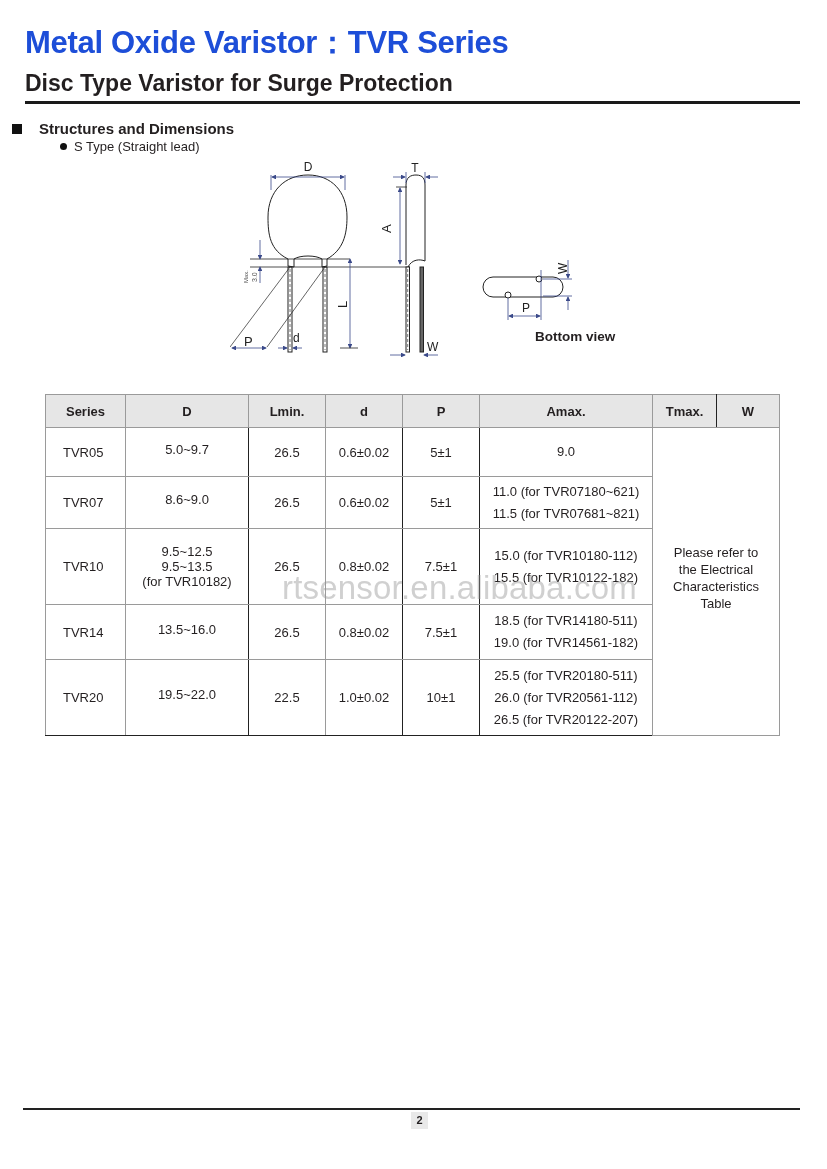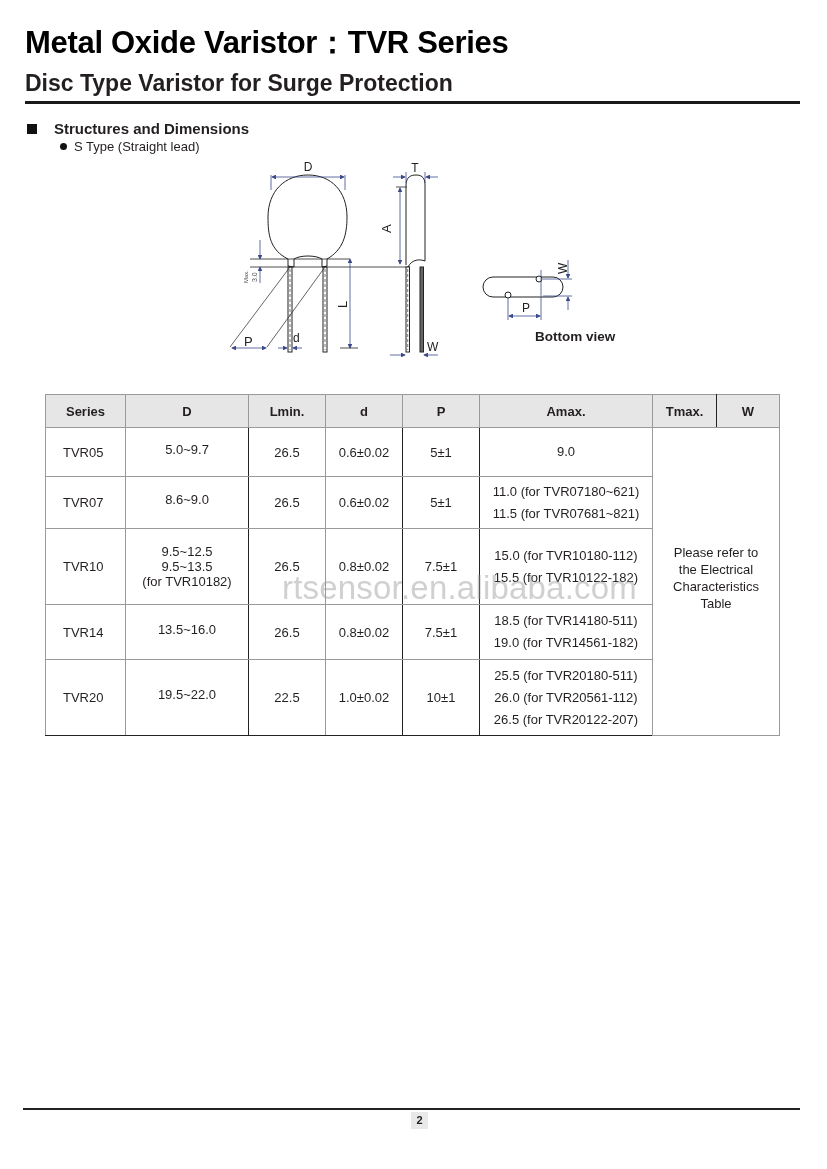--- a/index.html
+++ b/index.html
@@ -1,23 +1,23 @@
 <!DOCTYPE html>
 <html><head>
 <meta charset="utf-8">
 <style>
   html, body { margin: 0; padding: 0; background: #ffffff; }
   body { width: 827px; height: 1169px; position: relative; overflow: hidden;
          font-family: "Liberation Sans", sans-serif; color: #231f20; }
   .title { position: absolute; left: 25px; top: 22px; font-size: 31px; font-weight: bold;
-           letter-spacing: -0.3px; color: #000000; white-space: nowrap; }
+           letter-spacing: -0.3px; color: #1d4ed8; white-space: nowrap; }
   .subtitle { position: absolute; left: 25px; top: 70px; font-size: 23px; font-weight: bold;
               color: #231f20; white-space: nowrap; }
   .rule-top { position: absolute; left: 25px; top: 101px; width: 775px; height: 3px; background: #1a1a1a; }
-  .section-head { position: absolute; left: 27px; top: 120px; display: flex; align-items: center; }
+  .section-head { position: absolute; left: 12px; top: 120px; display: flex; align-items: center; }
   .sq-icon { width: 10px; height: 10px; background: #111; display: inline-block; margin-right: 17px; }
   .section-head .lbl { font-size: 15px; font-weight: bold; }
   .sub-item { position: absolute; left: 60px; top: 139px; display: flex; align-items: center; font-size: 13px; }
   .dot-icon { width: 7px; height: 7px; background: #111; border-radius: 50%; display: inline-block; margin-right: 7px; }
   .diagram { position: absolute; left: 230px; top: 155px; }
   .bottom-view { position: absolute; left: 470px; top: 250px; }
   .bv-label { position: absolute; left: 508px; top: 329px; font-size: 13.5px; font-weight: bold; white-space: nowrap; margin-left: 27px; }
   .unit { position: absolute; left: 710px; top: 394px; font-size: 14px; white-space: nowrap; }
   table.spec { position: absolute; left: 45px; top: 394px; border-collapse: collapse; font-size: 13px; color: #231f20; }
   table.spec th, table.spec td { border: 1px solid #9a9a9a; text-align: center; vertical-align: middle; padding: 3px; }

